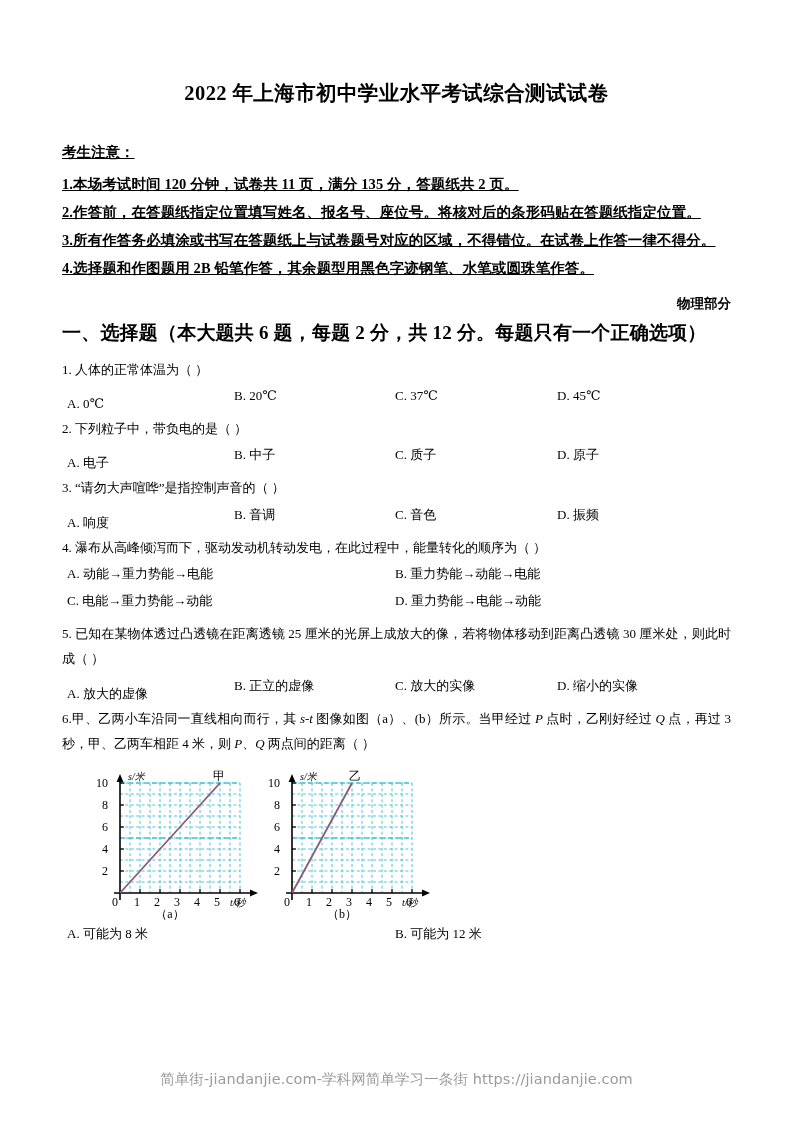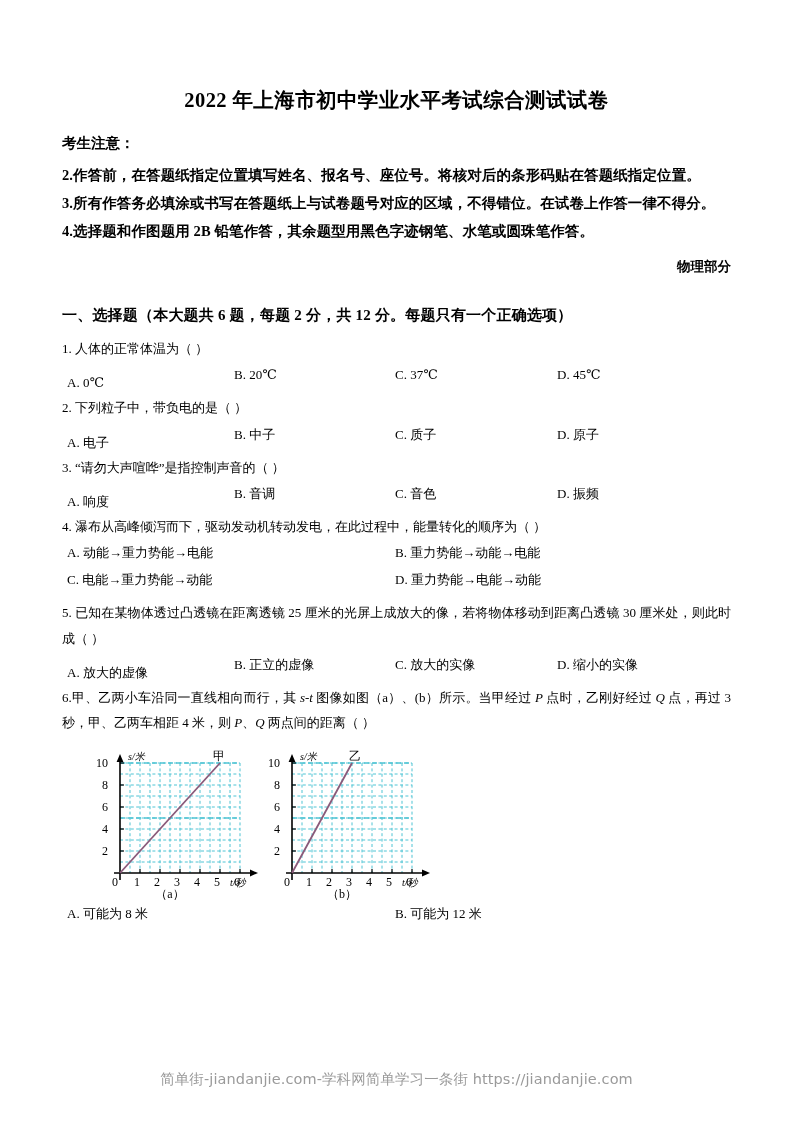--- a/index.html
+++ b/index.html
@@ -14,37 +14,38 @@
     font-family: "Liberation Serif", "DejaVu Serif", serif;
     color: #000000;
     overflow: hidden;
   }
   .page {
     position: absolute;
     top: 0; left: 0;
     width: 793px;
     height: 822px;
     box-sizing: border-box;
-    padding: 17px 62px;
+    padding: 10px 62px;
   }
 
   
   .doc-title {
     text-align: center;
     font-size: 20.5px;
     font-weight: bold;
     letter-spacing: 0.4px;
     margin-top: 70px;
     margin-bottom: 0;
     line-height: 1.3;
   }
 
   
   .notice {
-    margin-top: 19px;
+    margin-top: 35px;
+    text-decoration: underline;
   }
   .notice-head {
     font-size: 14.5px;
     font-weight: bold;
     line-height: 1.5;
     margin-bottom: 8px;
   }
   .notice-item {
     font-size: 14.5px;
     font-weight: bold;
@@ -55,23 +56,23 @@
 
   
   .section-title {
     text-align: right;
     font-size: 13.5px;
     font-weight: bold;
     margin-top: 10px;
     line-height: 1.6;
   }
   .part-heading {
-    font-size: 15px;
-    font-weight: bold;
-    margin-top: 26px;
+    font-size: 19px;
+    font-weight: bold;
+    margin-top: 3px;
     line-height: 1.7;
     letter-spacing: 0.2px;
   }
 
   
   .question {
     font-size: 13px;
     line-height: 1.95;
     text-align: justify;
     margin-top: 7px;
@@ -132,20 +133,21 @@
 </style>
 </head>
 <body>
 
 <div class="page">
 
   <h1 class="doc-title">2022 年上海市初中学业水平考试综合测试试卷</h1>
 
   <div class="notice">
     <div class="notice-head">考生注意：</div>
+    <div class="notice-item">1.本场考试时间 120 分钟，试卷共 11 页，满分 135 分，答题纸共 2 页。</div>
     <div class="notice-item">2.作答前，在答题纸指定位置填写姓名、报名号、座位号。将核对后的条形码贴在答题纸指定位置。</div>
     <div class="notice-item">3.所有作答务必填涂或书写在答题纸上与试卷题号对应的区域，不得错位。在试卷上作答一律不得分。</div>
     <div class="notice-item">4.选择题和作图题用 2B 铅笔作答，其余题型用黑色字迹钢笔、水笔或圆珠笔作答。</div>
   </div>
 
   <div class="section-title">物理部分</div>
 
   <div class="part-heading">一、选择题（本大题共 6 题，每题 2 分，共 12 分。每题只有一个正确选项）</div>
 
   <div class="question">

